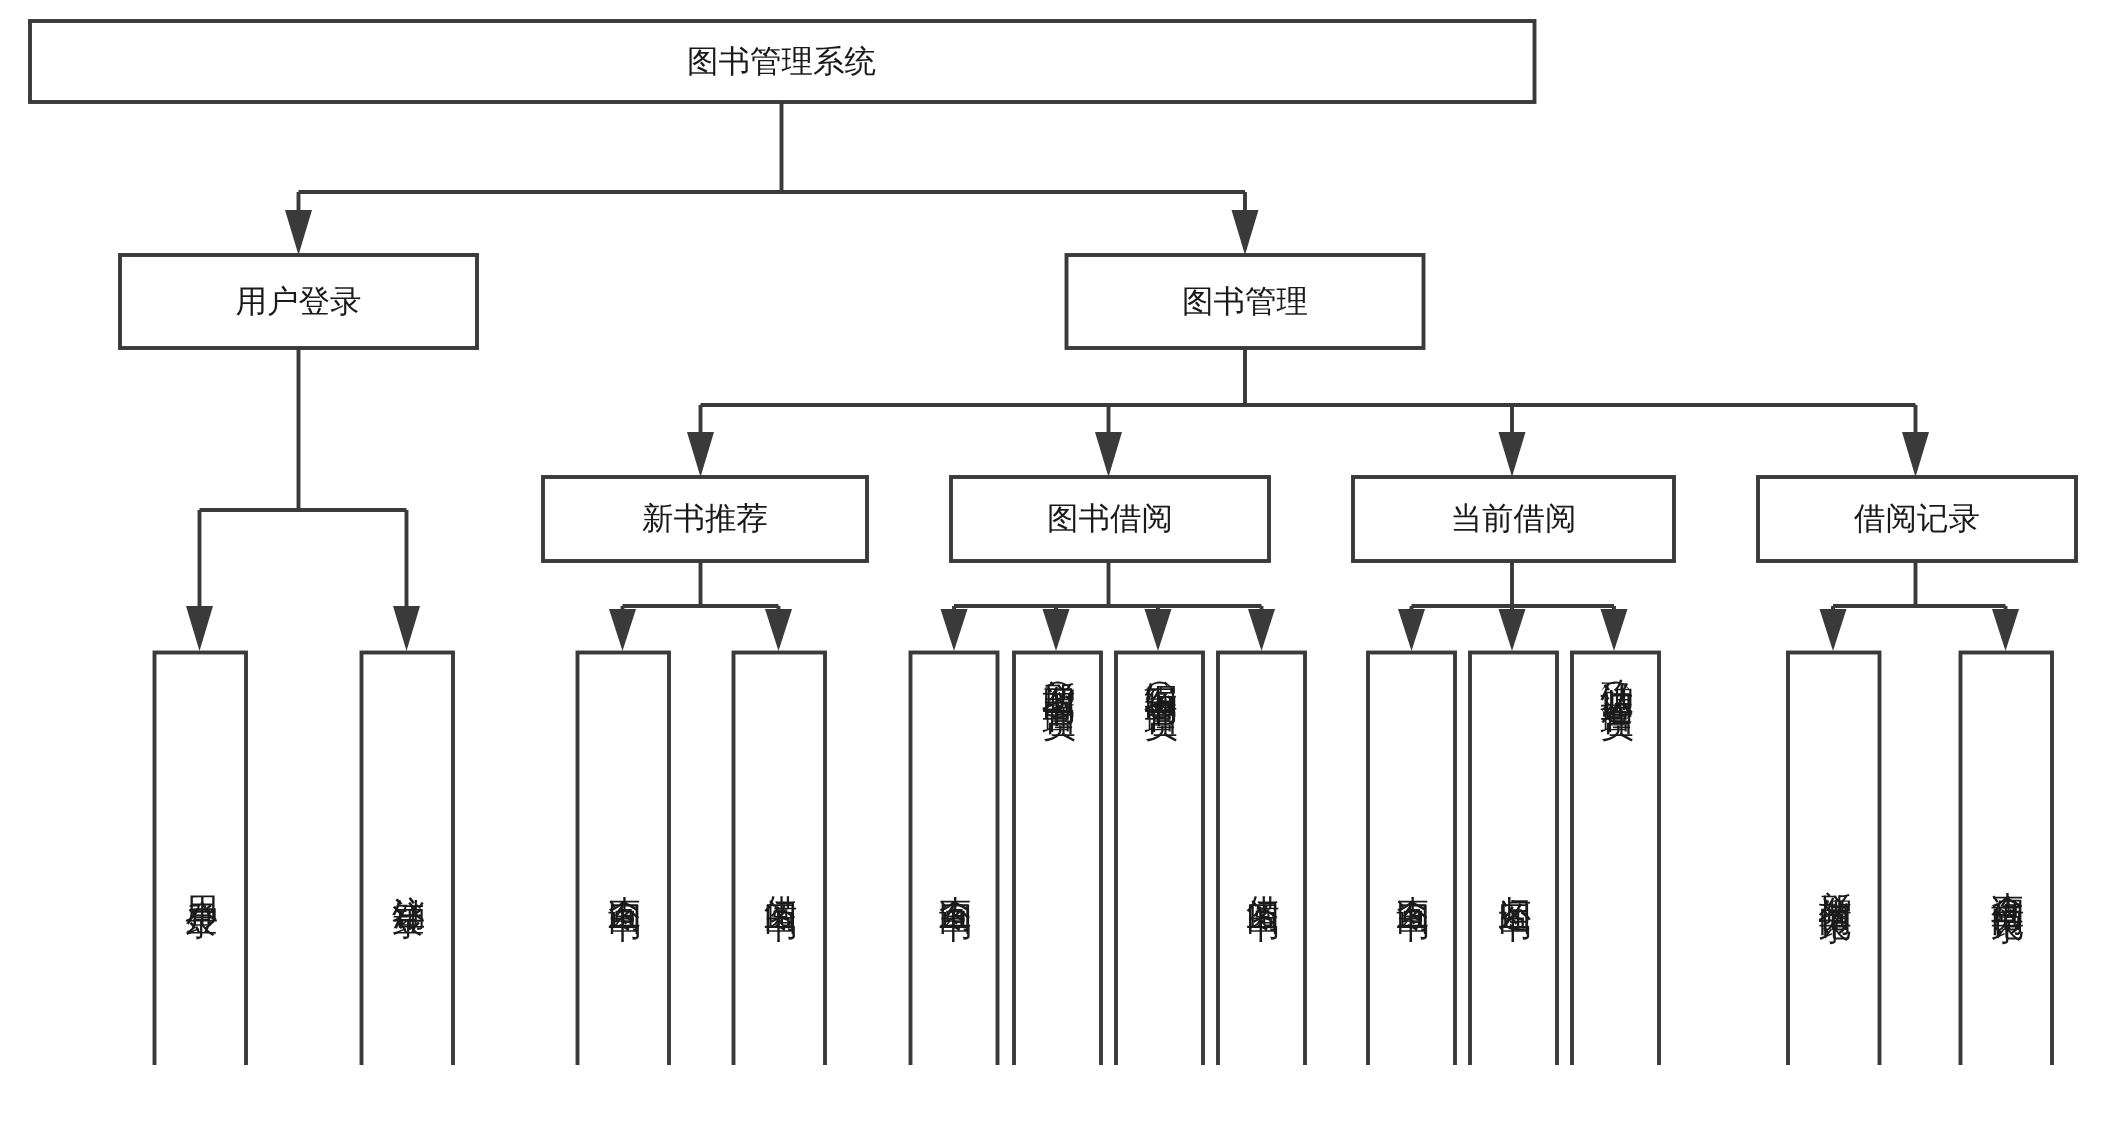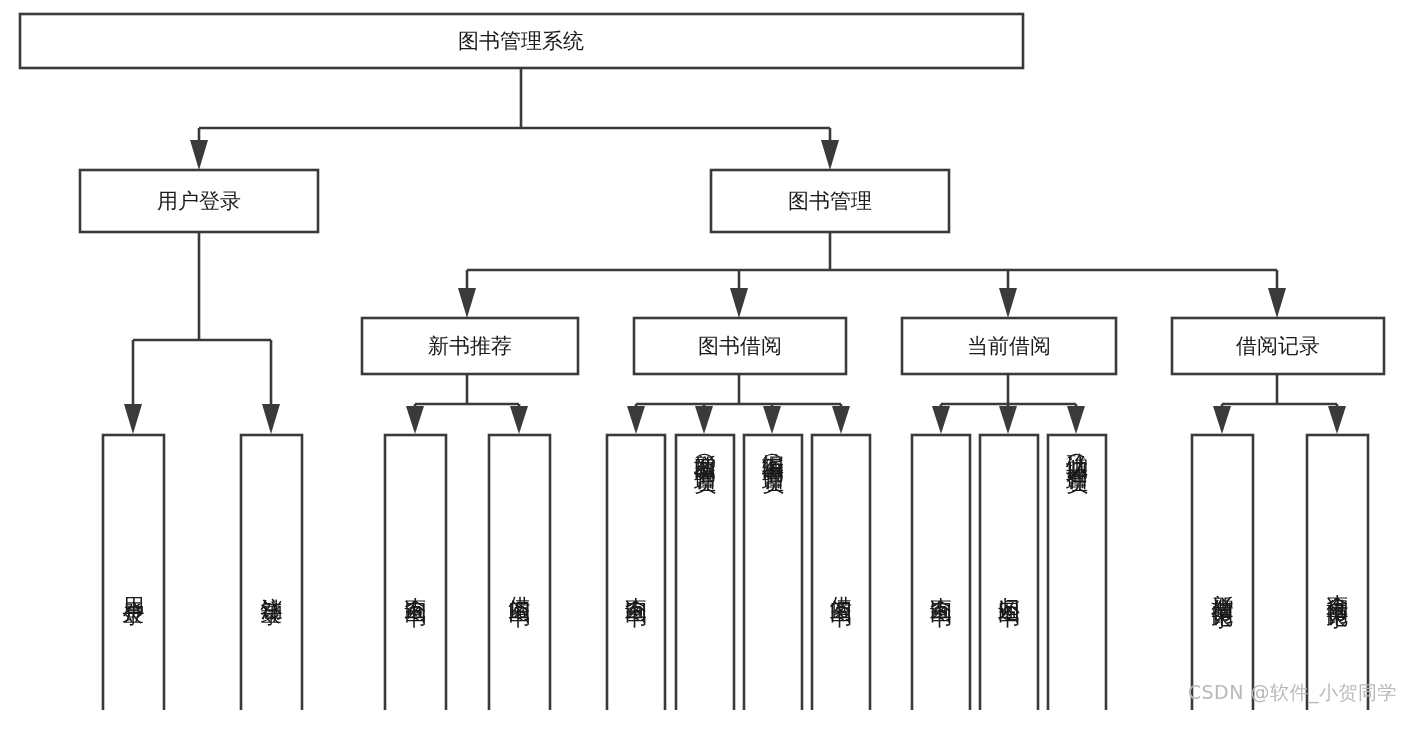--- a/index.html
+++ b/index.html
@@ -231,15 +231,14 @@
   <div class="leaf-label-wrap" style="left:1048px; top:435px; width:58px; height:300px; align-items:flex-start;">
     <span class="leaf-label">确认归还（管理员）</span>
   </div>
   <div class="leaf-label-wrap" style="left:1192px; top:435px; width:61px; height:300px;">
     <span class="leaf-label">新增借阅记录</span>
   </div>
   <div class="leaf-label-wrap" style="left:1307px; top:435px; width:61px; height:300px;">
     <span class="leaf-label">查询借阅记录</span>
   </div>
 
-  <div class="watermark">CSDN @软件_小贺同学</div>
 
 </div>
 
 </body></html>

